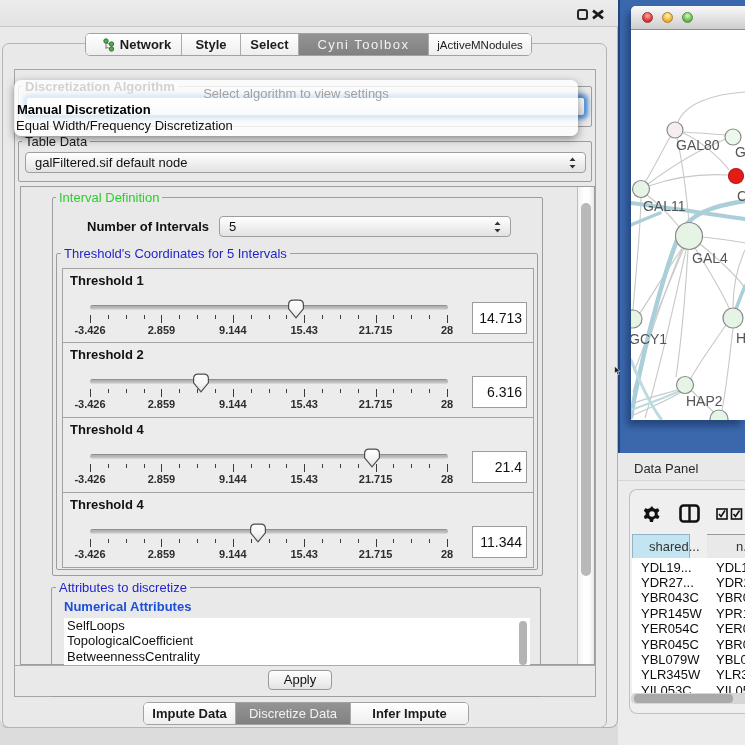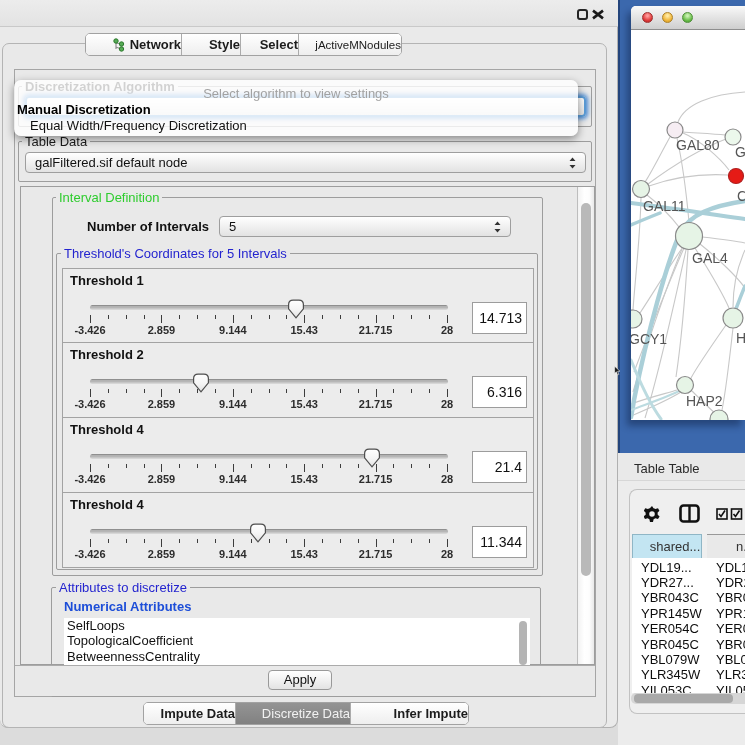--- a/index.html
+++ b/index.html
@@ -16,21 +16,21 @@
 #titlebar span { position:absolute; left:7px; top:7px;margin-top:40px; }
 #floatic { position:absolute; left:577px; top:9px; width:11px; height:11px;
   border:2px solid #252525; border-radius:3px; }
 #closeic { position:absolute; left:592px; top:9px; }
 #outerpanel { position:absolute; left:2px; top:43px; width:605px; height:685px;
   background:#e9e9e9; border:1px solid #b4b4b4; border-radius:7px; }
 
 
 .seg { position:absolute; display:flex; height:23px; border:1px solid #a2a2a2;
   border-radius:5px; overflow:hidden; background:#fff; font-size:13px; }
-.seg div { display:flex; align-items:center; justify-content:flex-end;
+.seg div { display:flex; align-items:center; justify-content:center;
   background:linear-gradient(#ffffff,#eeeeee); color:#1c1c1c; border-right:1px solid #ababab;
   white-space:nowrap; font-weight:700; }
 .seg div:last-child { border-right:none; }
 .seg div.sel { background:linear-gradient(#949494,#818181); color:#f2f2f2; }
 
 
 #inner { position:absolute; left:14px; top:69px; width:582px; height:628px;
   border:1px solid #a5a5a5; background:#e9e9e9; }
 
 .grp { position:absolute; border:1px solid #9d9d9d; border-radius:2px; }
@@ -78,38 +78,38 @@
 #applybtn { position:absolute; left:268px; top:670px; width:64px; height:20px;
   background:linear-gradient(#ffffff,#e3e3e3); border:1px solid #999;
   border-radius:4px; font-size:13px; color:#111; text-align:center; line-height:18px; }
 
 
 #popup { position:absolute; left:14px; top:80px; width:564px; height:56px;
   background:rgba(255,255,255,0.8); border-radius:7px;
   box-shadow:0 3px 9px rgba(0,0,0,0.42); font-size:13px; }
 #popup .p1 { position:absolute; left:0; top:6px; width:100%; text-align:center; color:#a2a2a2; }
 #popup .p2 { position:absolute; left:3px; top:22px; font-weight:700; color:#000; }
-#popup .p3 { position:absolute; left:2px; top:38px; color:#111;padding-left:14px; }
+#popup .p3 { position:absolute; left:2px; top:38px; color:#111; }
 
 
 #bluebg { position:absolute; left:618px; top:0; width:127px; height:453px; background:#3b68ad; border-left:2px solid #24457c; }
 #netwin { position:absolute; left:631px; top:6px; width:114px; height:414px;
   background:#fff; border-radius:5px 0 0 0;
   box-shadow:-4px 6px 7px rgba(10,24,55,0.42); }
 #nettitle { position:absolute; left:631px; top:6px; width:114px; height:24px;
   background:linear-gradient(#f9f9f9,#cecece); border-bottom:1px solid #8e8e8e;
   border-radius:5px 0 0 0; }
 .tl { position:absolute; top:6px; width:11px; height:11px; border-radius:50%; }
 #rightbot { position:absolute; left:618px; top:453px; width:127px; height:292px; background:#ececec; }
 #tplabel { position:absolute; left:634px; top:461px; font-size:13px; color:#2a2a2a; }
 #tpbar { position:absolute; left:618px; top:453px; width:127px; height:28px;
   background:#e9e9e9; border-bottom:1px solid #d7d7d7; }
 #tablewin { position:absolute; left:629px; top:489px; width:116px; height:225px;
   background:#efefef; border:1px solid #c2c2c2; border-radius:8px 0 0 8px; border-right:none; }
-#thead1 { position:absolute; left:632px; top:534px; width:70px; height:25px;
+#thead1 { position:absolute; left:632px; top:534px; width:58px; height:25px;
   background:#c3e5f2; border:1px solid #8fb6c6; font-size:13px; color:#333;
   text-align:center; line-height:24px; }
 #thead2 { position:absolute; left:707px; top:534px; width:38px; height:25px;
   background:#e9e9e9; border-top:1px solid #999; border-bottom:1px solid #999;
   font-size:13px; color:#333; }
 #tbody { position:absolute; left:632px; top:558px; width:113px; height:135px;
   background:#fff; overflow:hidden; }
 .trowline { position:absolute; left:0; width:113px; height:15.4px; font-size:13px; color:#0d0d0d; }
 .trowline .c1 { position:absolute; left:9px;text-align:right; }
 .trowline .c2 { position:absolute; left:84px; }
@@ -133,20 +133,21 @@
 
   <div class="seg" style="left:85px; top:33px;">
     <div style="width:96px; padding-left:6px;"><svg width="14" height="16" viewBox="0 0 14 16" style="margin-right:4px;">
       <path d="M4,4 L4,12 M4,6 L9,7 M4,10 L9,12" stroke="#8e8e8e" stroke-width="1.2" fill="none"></path>
       <circle cx="4" cy="4" r="2.2" fill="#55aa55" stroke="#2d7a2d"></circle>
       <circle cx="9.5" cy="7" r="2.2" fill="#55aa55" stroke="#2d7a2d"></circle>
       <circle cx="9.5" cy="12" r="2.2" fill="#55aa55" stroke="#2d7a2d"></circle>
     </svg>Network</div>
     <div style="width:59px;">Style</div>
     <div style="width:58px;">Select</div>
+    <div class="sel" style="width:130px; font-weight:400; letter-spacing:1.5px;">Cyni Toolbox</div>
     <div style="width:102px; font-size:11.5px; font-weight:400;">jActiveMNodules</div>
   </div>
 
   <div id="inner"></div>
 
   <div class="grp" style="left:18px; top:86px; width:574px; height:41px;"></div>
   <div class="grptitle" style="left:22px; top:79px; font-weight:700; color:#1c1c1c;">Discretization Algorithm</div>
   <div class="combo" style="left:25px; top:96px; width:561px;
     border:2px solid #5b9bd5; box-shadow:0 0 4px 1.5px rgba(60,130,210,0.9);"></div>
 
@@ -443,21 +444,21 @@
     <text x="643" y="211">GAL11</text>
     <text x="692" y="263">GAL4</text>
     <text x="629" y="344">GCY1</text>
     <text x="736" y="343">H</text>
     <text x="686" y="406">HAP2</text>
   </g>
 </svg>
 
 <div id="rightbot"></div>
 <div id="tpbar"></div>
-<div id="tplabel">Table Table</div>
+<div id="tplabel">Data Panel</div>
 <div id="tablewin"></div>
 
 <svg class="abs" style="left:644px; top:506px;" width="16" height="16" viewBox="0 0 16 16">
   <path d="M8,0 L9.5,2.2 A6,6 0 0 1 11.3,3 L14,2.2 L15.4,4.8 L13.5,6.7 A6,6 0 0 1 13.7,8.7 L15.6,10.4 L14,13 L11.4,12.3 A6,6 0 0 1 9.6,13.3 L9,16 L6,16 L5.4,13.3 A6,6 0 0 1 3.6,12.3 L1,13 L-0.4,10.4 L1.7,8.7 A6,6 0 0 1 1.7,6.7 L-0.2,4.8 L1.2,2.2 L4,3 A6,6 0 0 1 5.8,2.2 Z M8,5.2 A2.8,2.8 0 1 0 8,10.8 A2.8,2.8 0 1 0 8,5.2" fill="#111" fill-rule="evenodd"></path>
 </svg>
 <svg class="abs" style="left:679px; top:504px;" width="21" height="19" viewBox="0 0 21 19">
   <rect x="1.5" y="1.5" width="18" height="16" rx="3" fill="none" stroke="#111" stroke-width="2.6"></rect>
   <line x1="10.5" y1="2" x2="10.5" y2="17" stroke="#111" stroke-width="2.4"></line>
 </svg>
 <svg class="abs" style="left:716px; top:508px;" width="28" height="12" viewBox="0 0 28 12">

